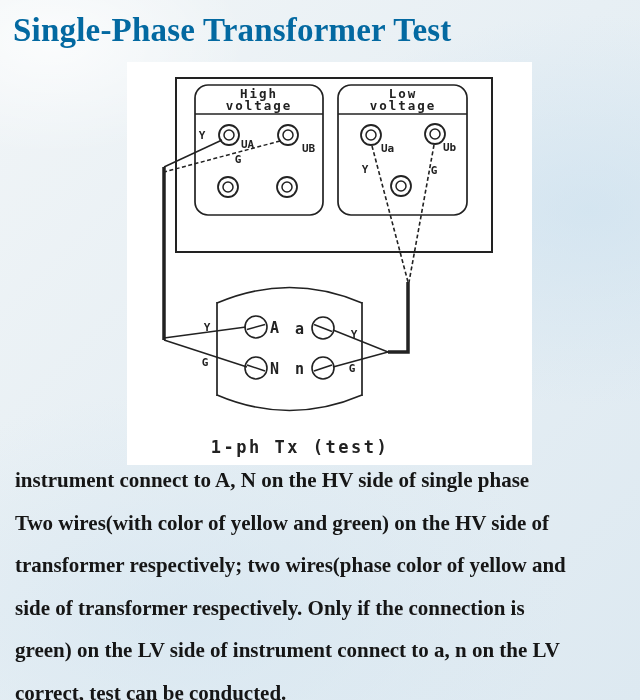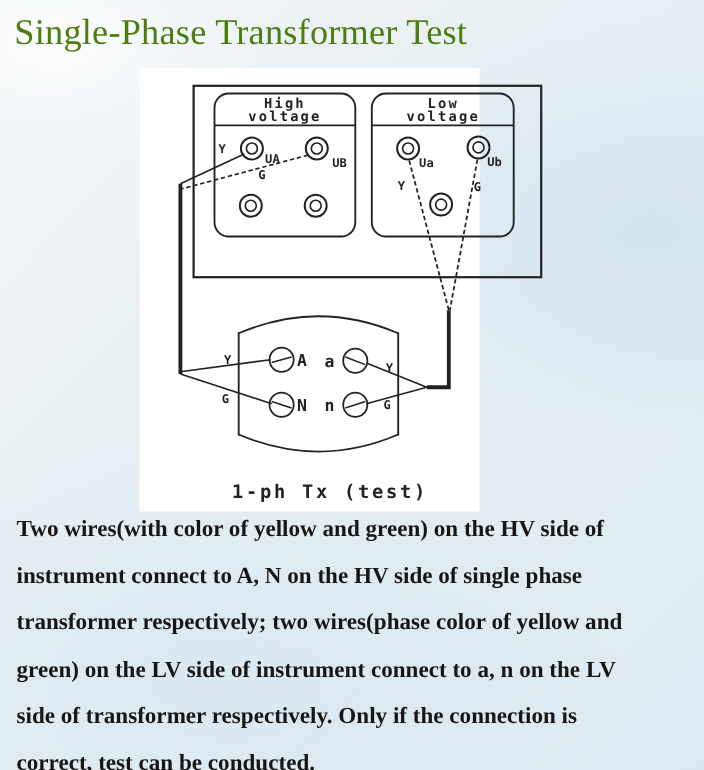--- a/index.html
+++ b/index.html
@@ -7,25 +7,25 @@
     width:640px;height:700px;position:relative;overflow:hidden;
     font-family:"Liberation Serif", serif;
     background:
       radial-gradient(ellipse 280px 160px at 8% 6%, rgba(255,255,255,0.75), rgba(255,255,255,0) 70%),
       radial-gradient(ellipse 420px 260px at 92% 30%, rgba(199,222,238,0.55), rgba(199,222,238,0) 75%),
       radial-gradient(ellipse 500px 300px at 30% 88%, rgba(210,228,240,0.55), rgba(210,228,240,0) 75%),
       linear-gradient(135deg, #f1f5f7 0%, #e7eff4 45%, #dde9f1 100%);
   }
   .title{
     position:absolute;left:13px;top:12px;
-    font-size:33px;font-weight:normal;color:#4d7c0f;
+    font-size:33px;font-weight:bold;color:#0369a1;
     letter-spacing:0.2px;white-space:nowrap;
   }
   .panel{
-    position:absolute;left:127px;top:62px;width:309px;height:403px;
+    position:absolute;left:127px;top:62px;width:405px;height:403px;
     background:#ffffff;
   }
   .panel svg{display:block;}
   .bodytext{
     position:absolute;left:15px;top:459px;width:615px;
     font-size:21px;font-weight:bold;color:#161616;
     line-height:42.6px;
   }
   .bodytext .tline{white-space:nowrap;}
   svg text{
@@ -147,19 +147,19 @@
   <text class="lbl" x="207" y="331" text-anchor="middle">Y</text>
   <text class="lbl" x="205" y="366" text-anchor="middle">G</text>
   <text class="lbl" x="354" y="338" text-anchor="middle">Y</text>
   <text class="lbl" x="352" y="372" text-anchor="middle">G</text>
 
   <text class="cap" x="300" y="453" text-anchor="middle">1-ph Tx (test)</text>
 </svg>
 </div>
 
 <div class="bodytext">
+  <div class="tline">instrument connect to A, N on the HV side of single phase</div>
   <div class="tline">Two wires(with color of yellow and green) on the HV side of</div>
-  <div class="tline">instrument connect to A, N on the HV side of single phase</div>
   <div class="tline">transformer respectively; two wires(phase color of yellow and</div>
+  <div class="tline">side of transformer respectively. Only if the connection is</div>
   <div class="tline">green) on the LV side of instrument connect to a, n on the LV</div>
-  <div class="tline">side of transformer respectively. Only if the connection is</div>
   <div class="tline">correct, test can be conducted.</div>
 </div>
 
 </body></html>

